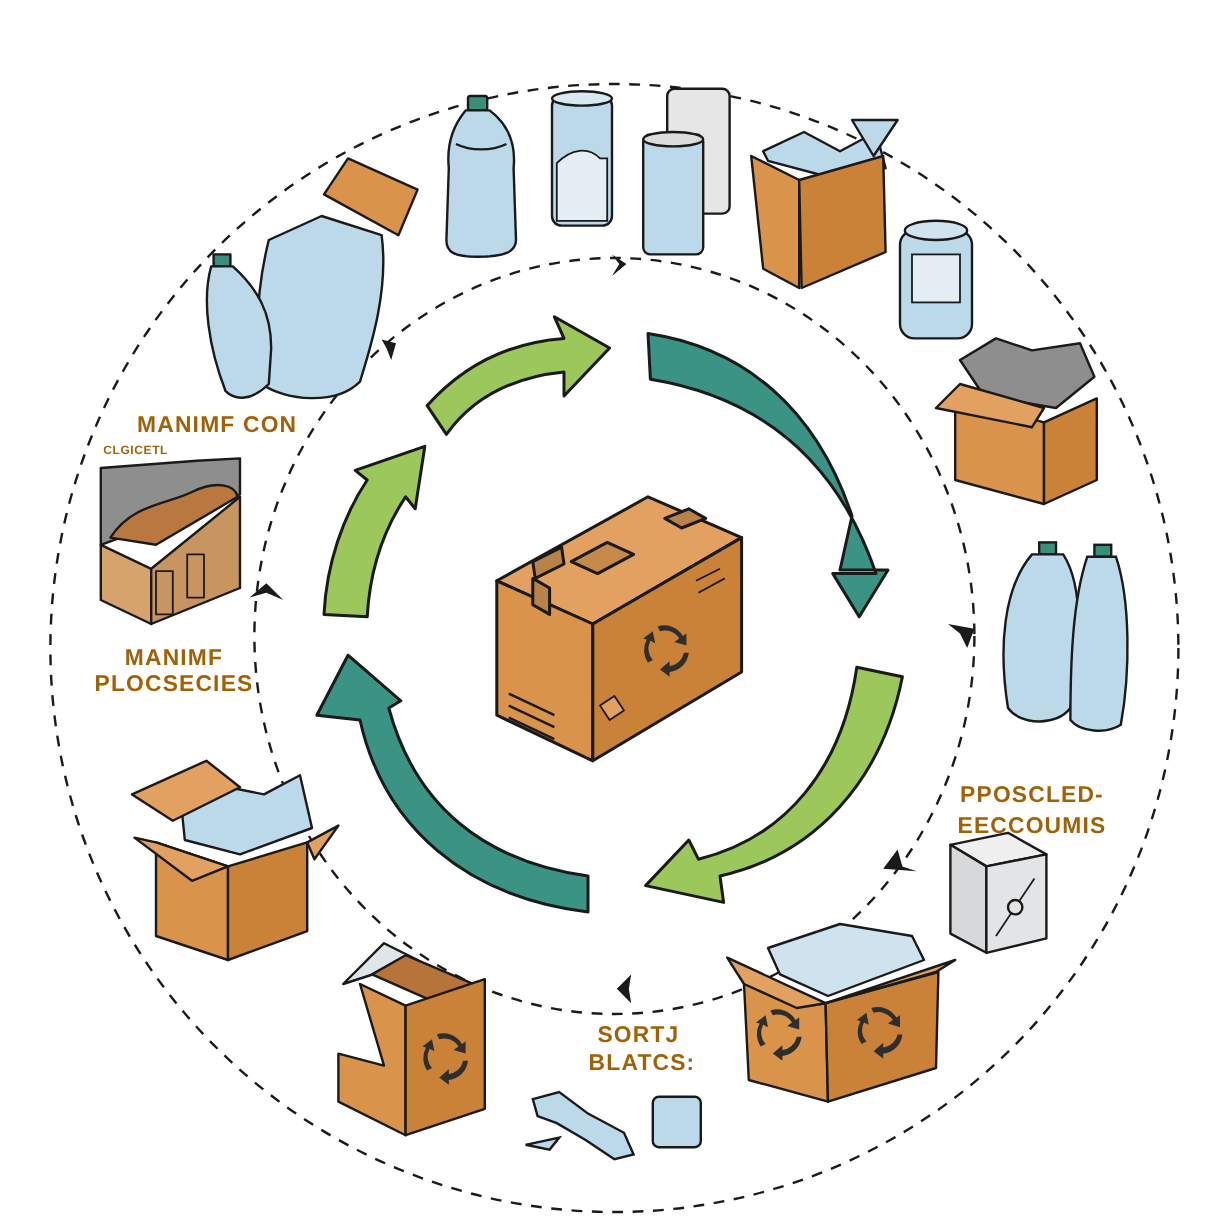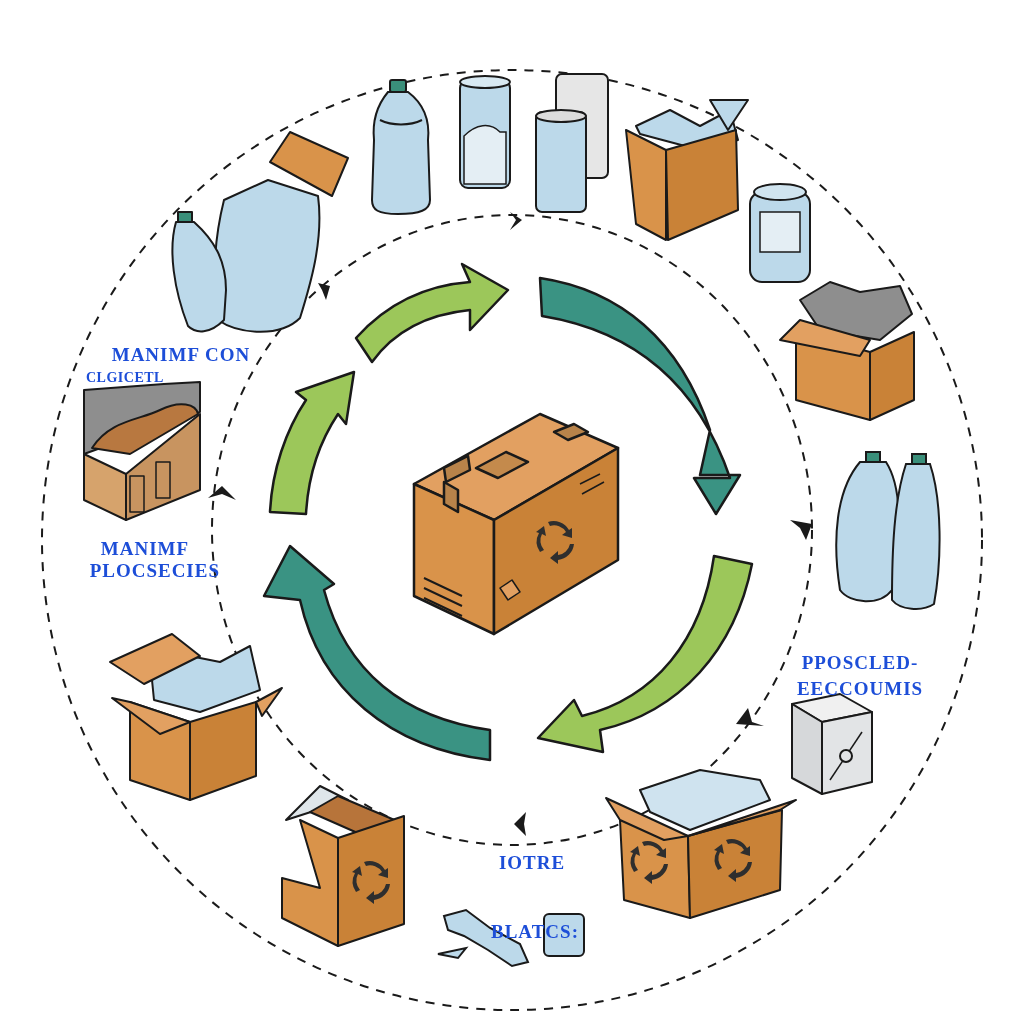--- a/index.html
+++ b/index.html
@@ -1,22 +1,22 @@
 <!DOCTYPE html>
 <html><head>
 <meta charset="utf-8">
 <style>
   html, body { margin: 0; padding: 0; background: #ffffff; }
   body { width: 1024px; height: 1024px; position: relative; overflow: hidden;
          font-family: "DejaVu Sans", sans-serif; }
   #stage { position: absolute; left: 0; top: 0; width: 1024px; height: 1024px; }
-  .label { position: absolute; font-family: Liberation Serif, serif; font-weight: bold;
-           color: #1d4ed8; letter-spacing: 1px; line-height: 1.15; text-align: center; }
+  .label { position: absolute; font-family: Liberation Sans, sans-serif; font-weight: bold;
+           color: #a16207; letter-spacing: 1px; line-height: 1.15; text-align: center; }
   .label.big { font-size: 19px; }
-  .label.small { font-size: 14px; letter-spacing: 0.5px; text-align: left; }
+  .label.small { font-size: 10px; letter-spacing: 0.5px; text-align: left; }
 </style>
 </head>
 <body>
 
 <svg id="stage" viewBox="0 0 1024 1024" xmlns="http://www.w3.org/2000/svg">
   <defs>
     <g id="recycle-sym">
       <path d="M-6,-14 A14,14 0 0 1 10,-8 L6,-5 L16,-2 L16,-12 L13,-10 A18,18 0 0 0 -8,-18 Z" fill="#2e2e2e"></path>
       <path d="M14,4 A14,14 0 0 1 2,15 L2,11 L-6,18 L2,24 L2,20 A18,18 0 0 0 18,4 Z" fill="#2e2e2e"></path>
       <path d="M-12,10 A14,14 0 0 1 -14,-6 L-10,-4 L-12,-14 L-20,-8 L-17,-7 A18,18 0 0 0 -16,12 Z" fill="#2e2e2e"></path>
@@ -153,19 +153,19 @@
     <path d="M224,200 L268,180 L318,196 C324,240 310,286 300,318 C280,338 238,334 218,320 C212,280 214,240 224,200 Z" fill="#bcd9ea"></path>
     <rect x="178" y="212" width="14" height="10" fill="#3a8f7a"></rect>
     <path d="M176,222 L194,222 C214,240 226,260 226,290 L224,320 C210,334 196,334 188,326 C174,290 168,250 176,222 Z" fill="#bcd9ea"></path>
   </g>
 </svg>
 
 <div class="label big" style="left:96px; top:344px; width:170px;">MANIMF CON</div>
 <div class="label small" style="left:86px; top:370px; width:100px;">CLGICETL</div>
 
 <div class="label big" style="left:80px; top:538px; width:130px;">MANIMF</div>
-<div class="label big" style="left:70px; top:560px; width:150px;text-align:right;">PLOCSECIES</div>
+<div class="label big" style="left:70px; top:560px; width:150px;">PLOCSECIES</div>
 
 <div class="label big" style="left:790px; top:652px; width:140px;">PPOSCLED-</div>
 <div class="label big" style="left:790px; top:678px; width:140px;">EECCOUMIS</div>
 
-<div class="label big" style="left:482px; top:852px; width:100px;">IOTRE</div>
-<div class="label big" style="left:480px; top:876px; width:110px;margin-top:45px;">BLATCS:</div>
+<div class="label big" style="left:482px; top:852px; width:100px;">SORTJ</div>
+<div class="label big" style="left:480px; top:876px; width:110px;">BLATCS:</div>
 
 </body></html>

